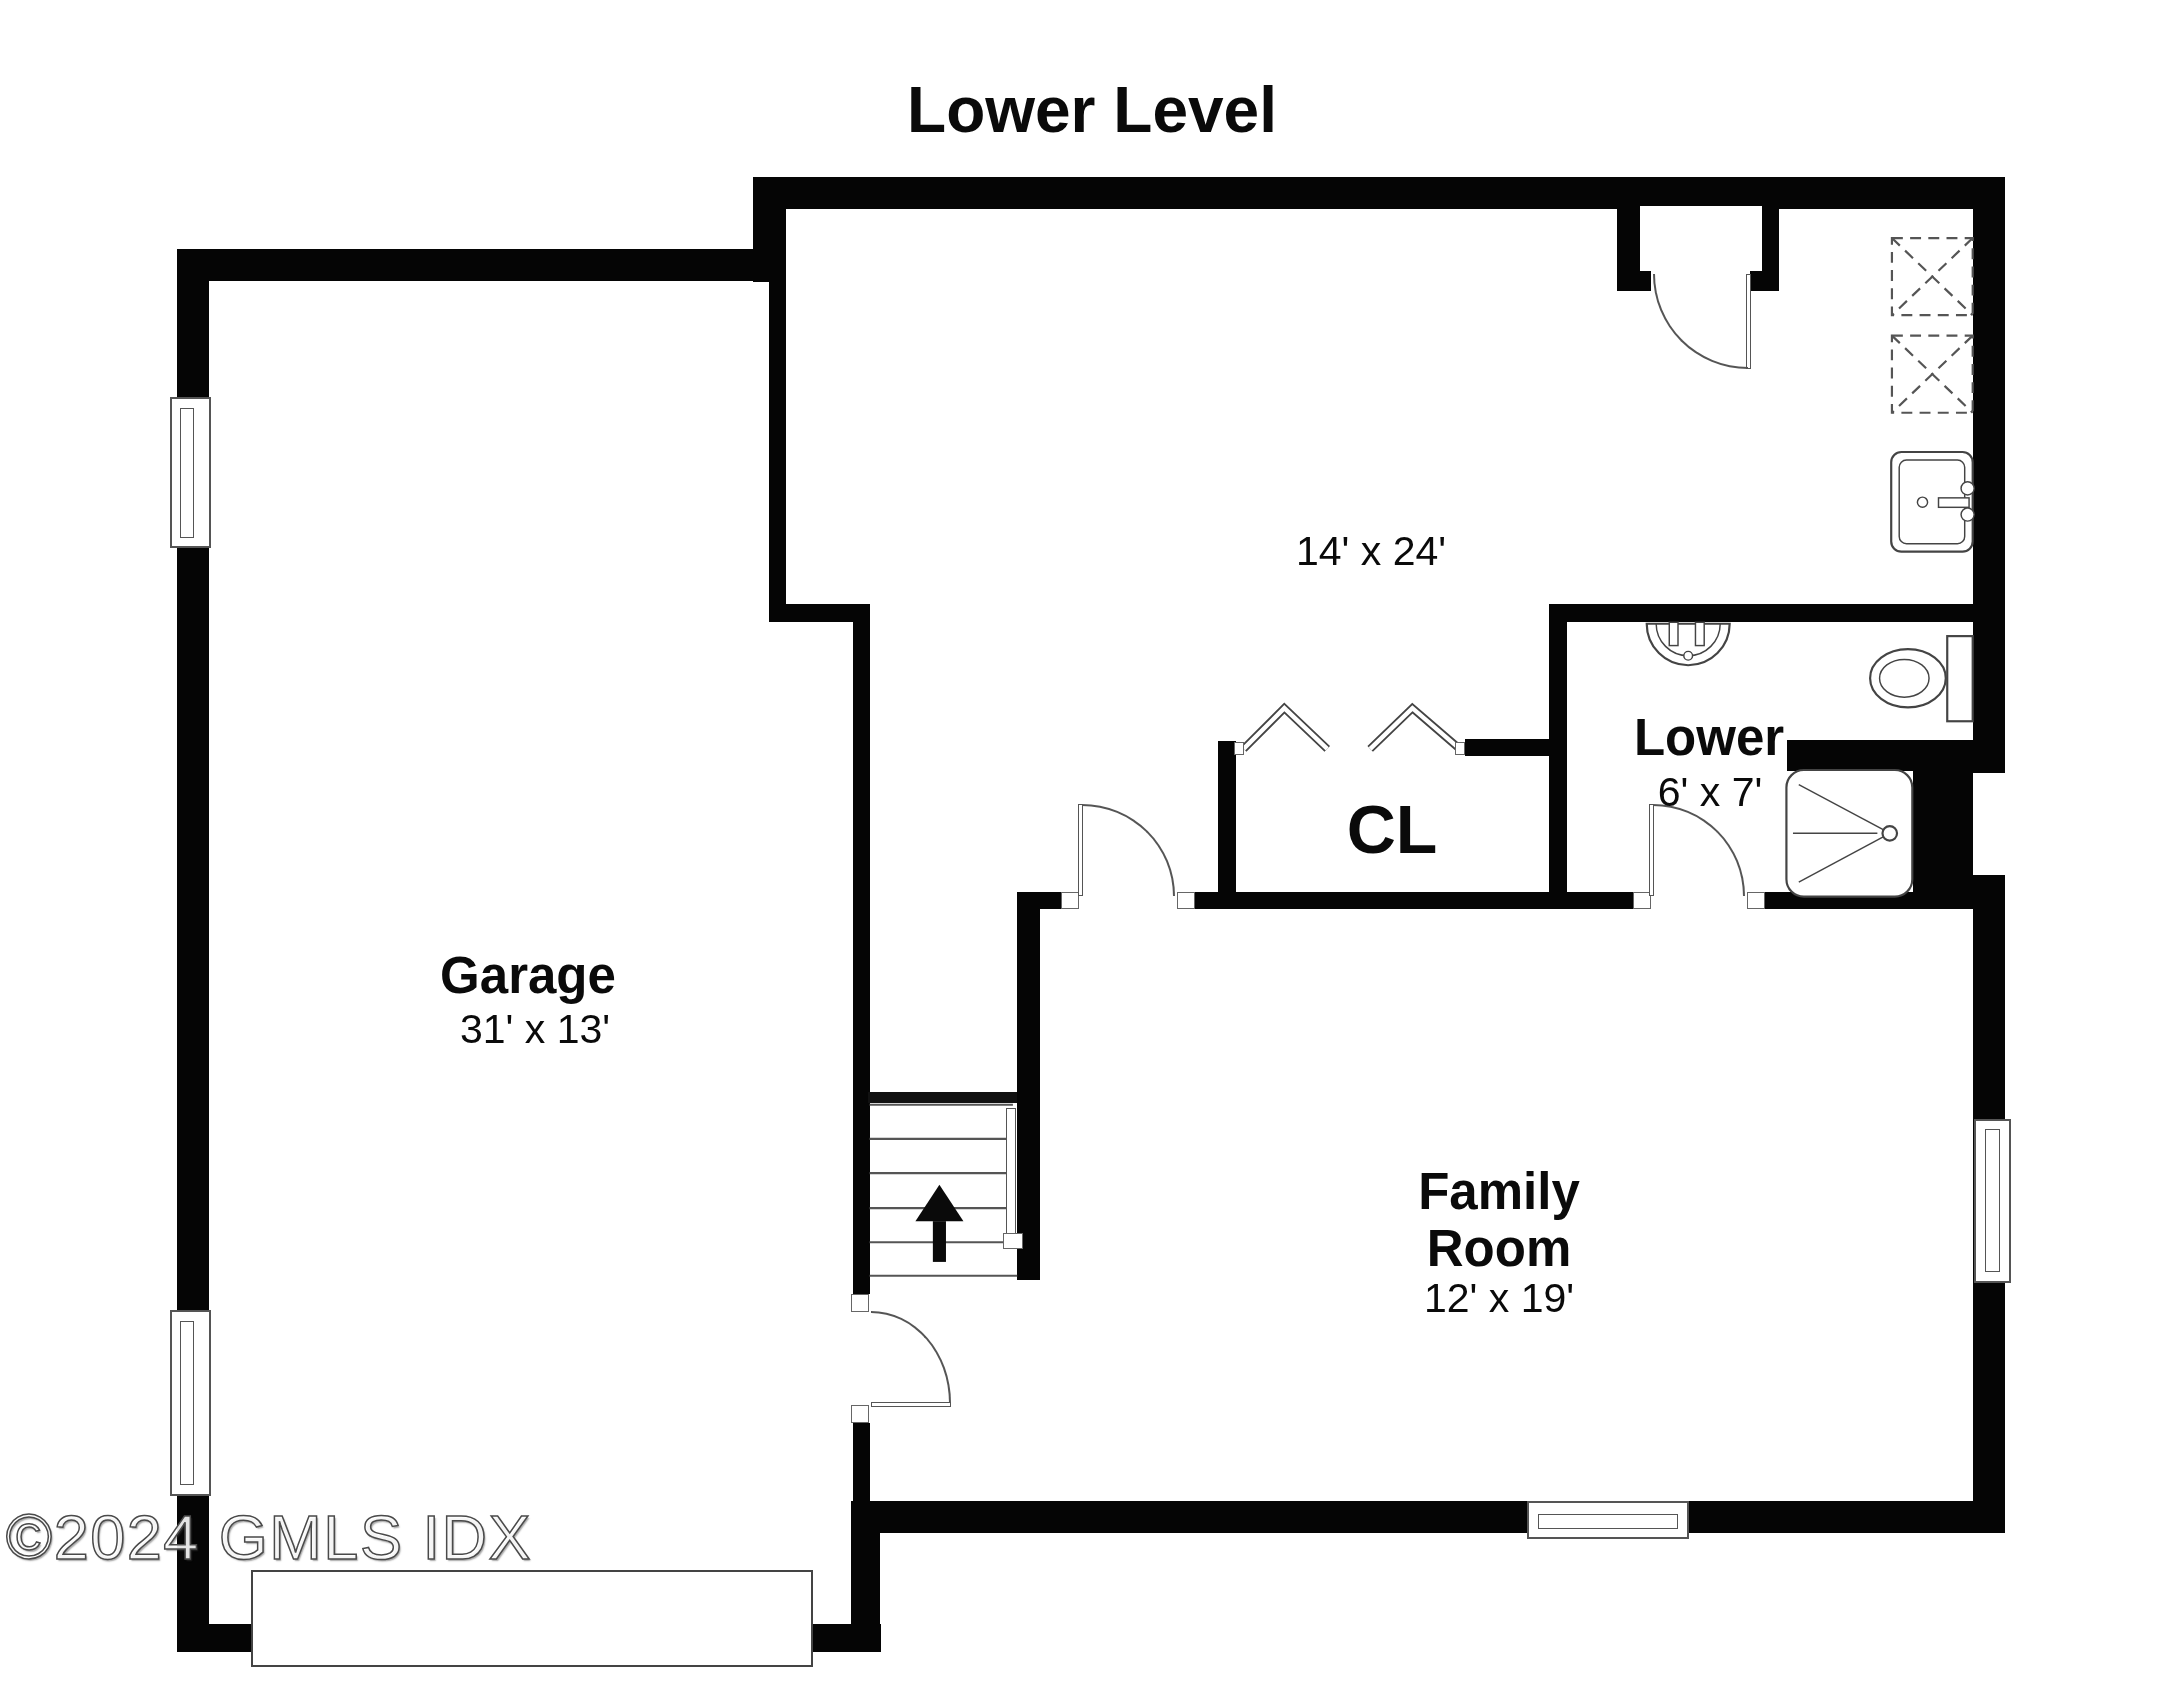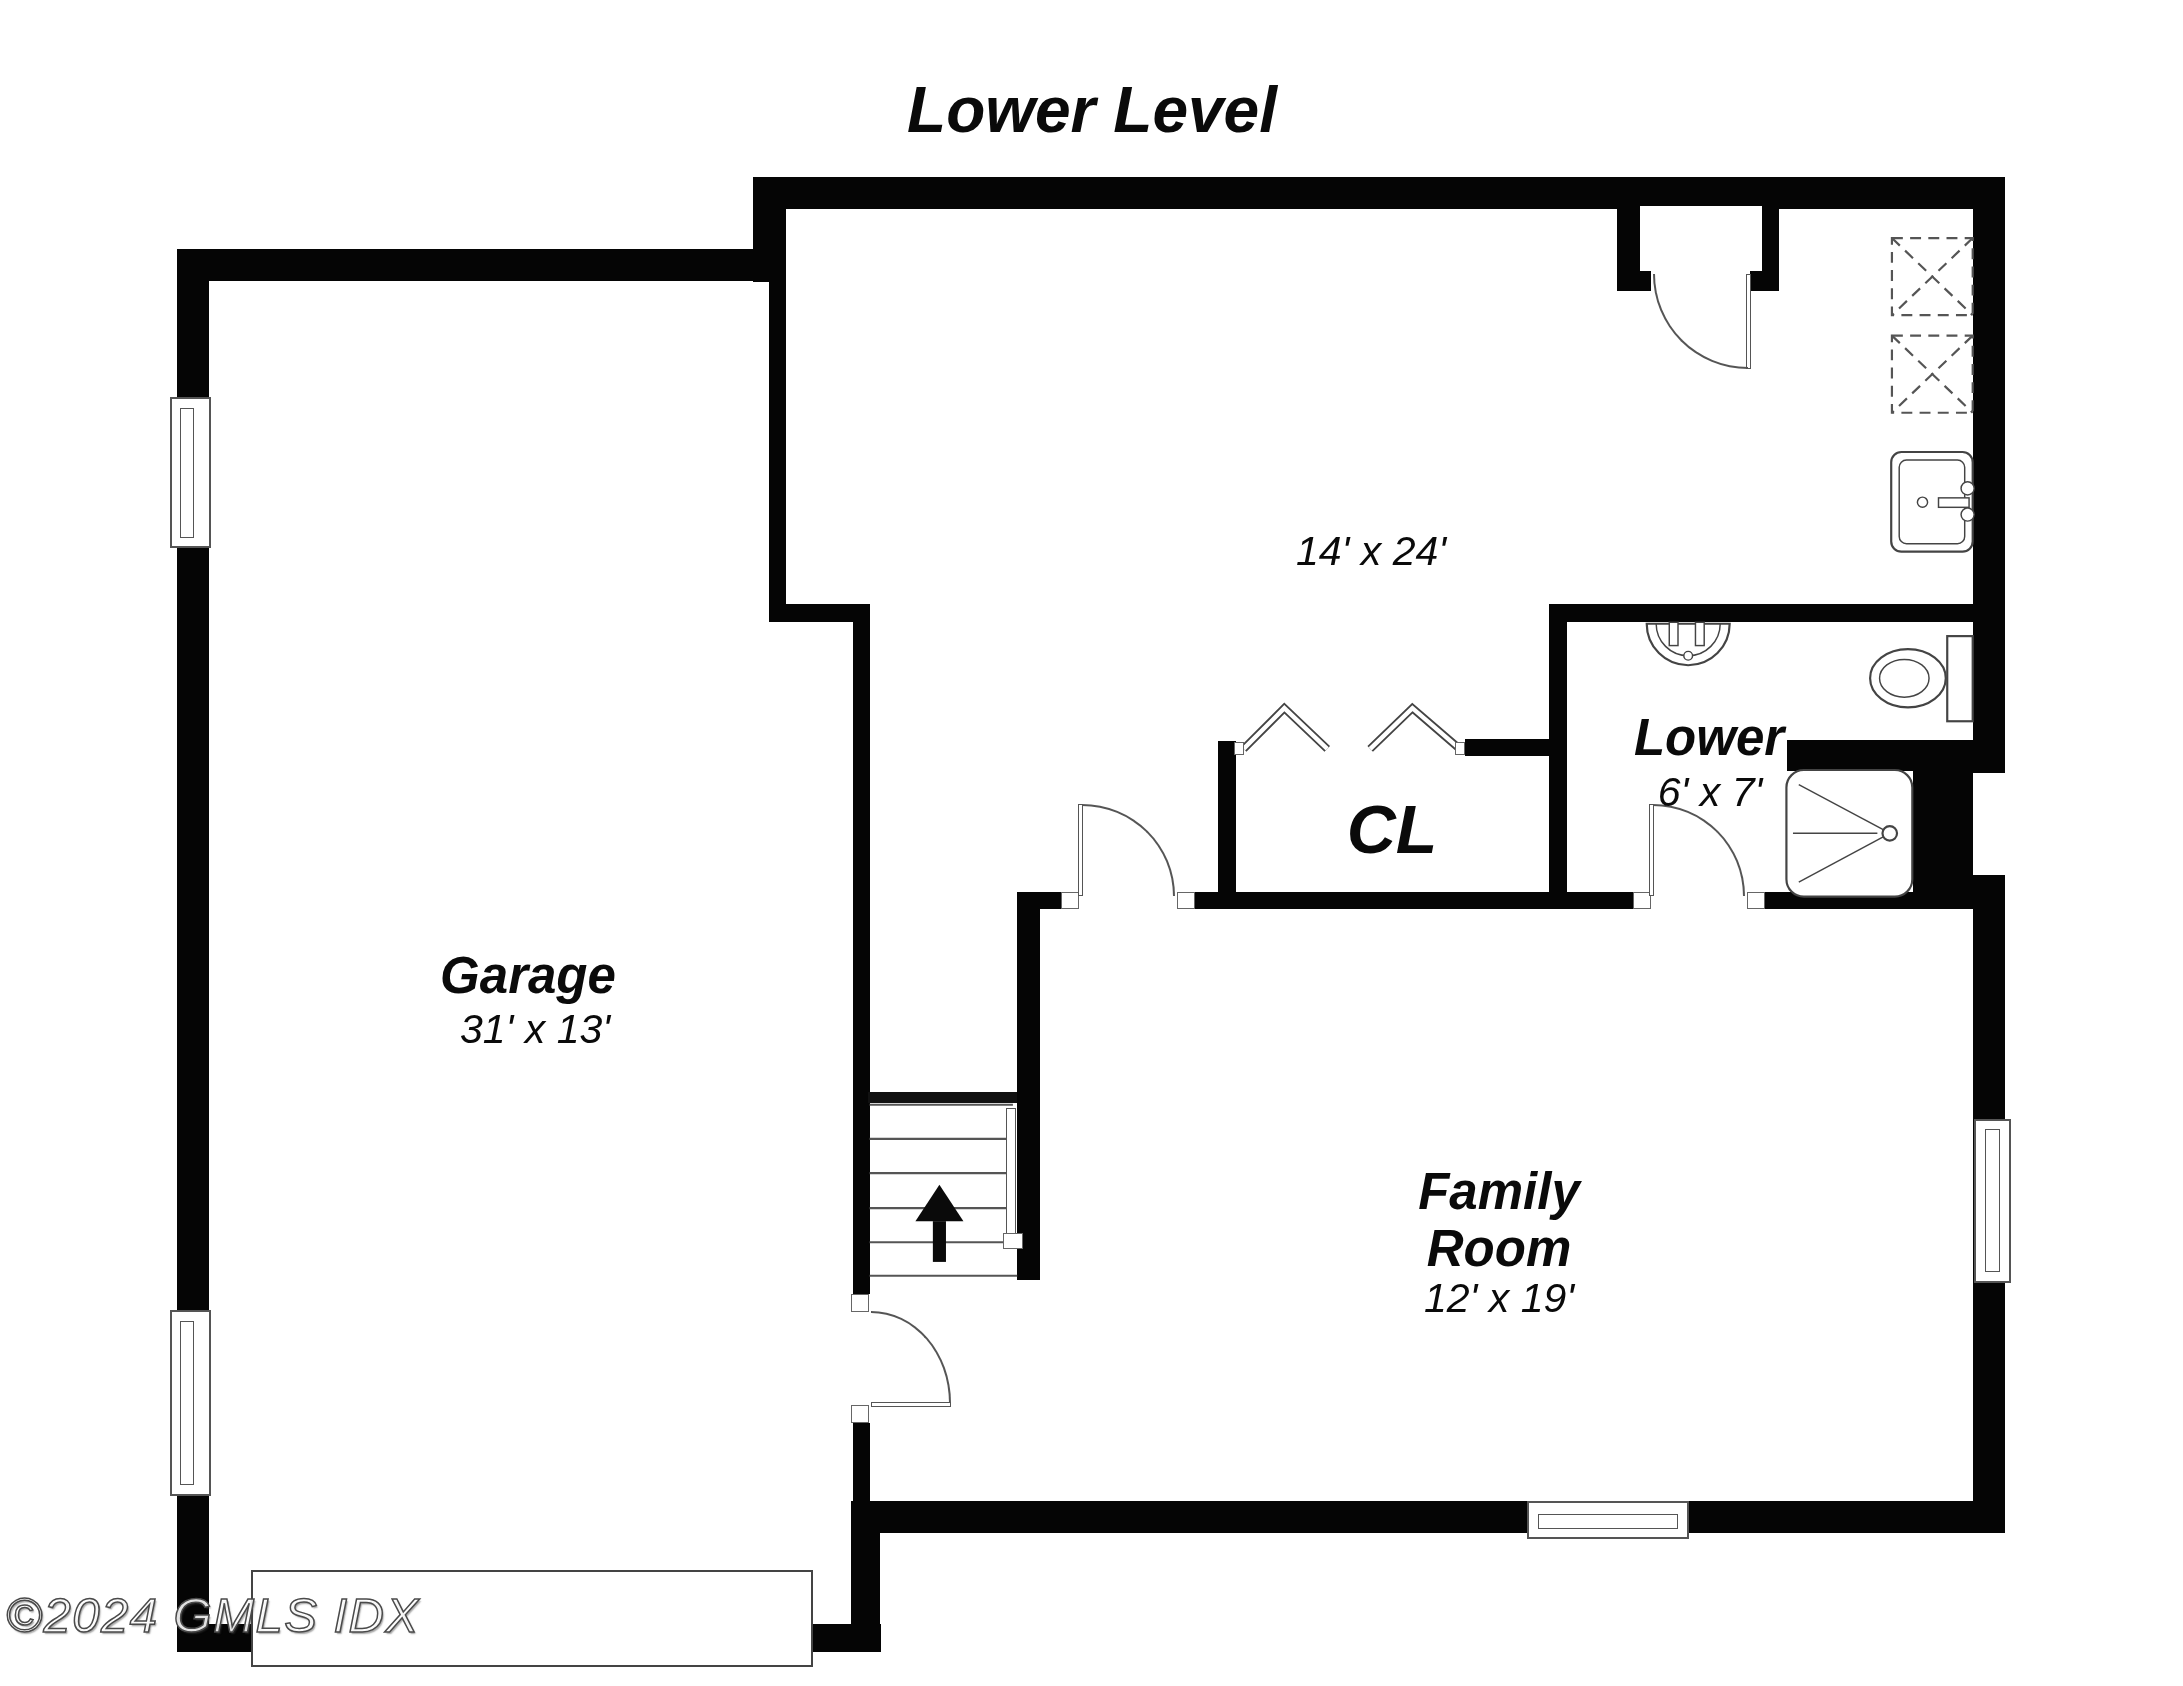--- a/index.html
+++ b/index.html
@@ -1,34 +1,34 @@
 <!DOCTYPE html>
 <html style="font-size:11.6px"><head>
 <meta charset="utf-8">
 <style>
   html,body{margin:0;padding:0;background:#ffffff;}
   body{width:2183px;height:1687px;position:relative;font-family:"Liberation Sans",sans-serif;}
-  #plan{position:absolute;left:0;top:0;width:2183px;height:1687px;background:#ffffff;overflow:hidden;font-style:italic;}
+  #plan{position:absolute;left:0;top:0;width:2183px;height:1687px;background:#ffffff;overflow:hidden;}
   .w{position:absolute;background:#050505;}
   .thin{background:#111;}
   .jamb{position:absolute;background:#ffffff;border:1.5px solid #666;box-sizing:border-box;}
   .win-outer{position:absolute;background:#ffffff;border:2.2px solid #555;box-sizing:border-box;}
   .win-inner{position:absolute;background:#ffffff;border:1.5px solid #555;box-sizing:border-box;}
   .leaf{position:absolute;background:#ffffff;border:1.5px solid #555;box-sizing:border-box;}
   .arc{position:absolute;box-sizing:border-box;}
   .arc.bl{border-left:2.2px solid #555;border-bottom:2.2px solid #555;border-bottom-left-radius:100%;}
   .arc.tr{border-top:2.2px solid #555;border-right:2.2px solid #555;border-top-right-radius:100%;}
   .garage-door{position:absolute;background:#ffffff;border:2.2px solid #444;box-sizing:border-box;}
   .handrail{position:absolute;background:#ffffff;border:1.5px solid #555;box-sizing:border-box;}
   .label{position:absolute;transform:translateX(-50%);text-align:center;color:#0a0a0a;white-space:nowrap;}
   .title{font-size:64px;font-weight:bold;}
   .room-label{font-size:51px;font-weight:bold;line-height:1.08;}
   .room-dims{font-size:41px;font-weight:normal;}
   .cl-label{font-size:68px;font-weight:bold;}
-  .watermark{position:absolute;left:5.8px;top:1587px;font-size:49px;letter-spacing:1.5px;
+  .watermark{position:absolute;left:5.8px;top:1501px;font-size:63px;letter-spacing:1.5px;
              color:rgba(255,255,255,0.88);-webkit-text-stroke:1.5px #4a4a4a;
              text-shadow:1.5px 1.5px 1.5px rgba(60,60,60,0.45);white-space:nowrap;}
   svg{position:absolute;left:0;top:0;}
 </style>
 </head>
 <body>
 
 <div id="plan">
 
   <div class="w" style="left:177px;top:249px;width:609px;height:32px;"></div>

